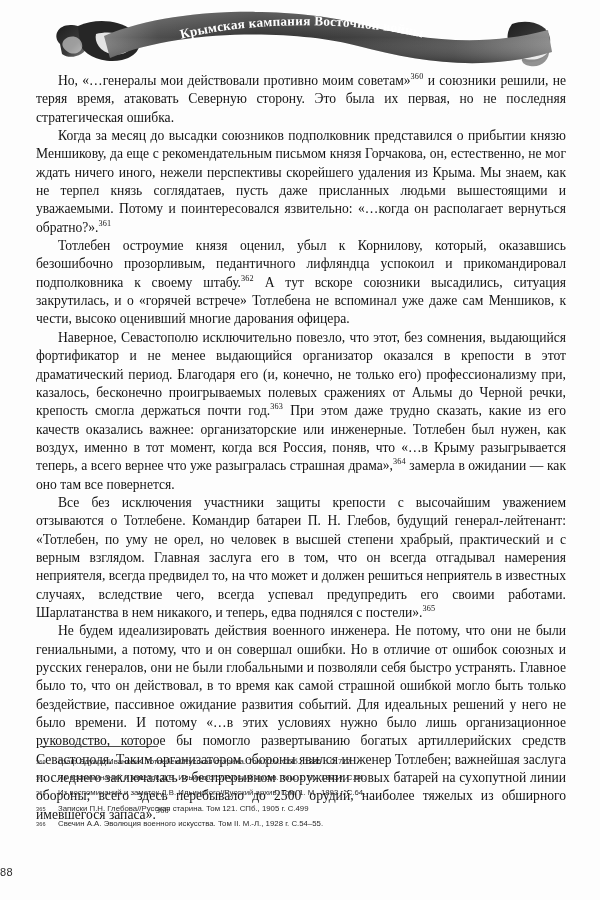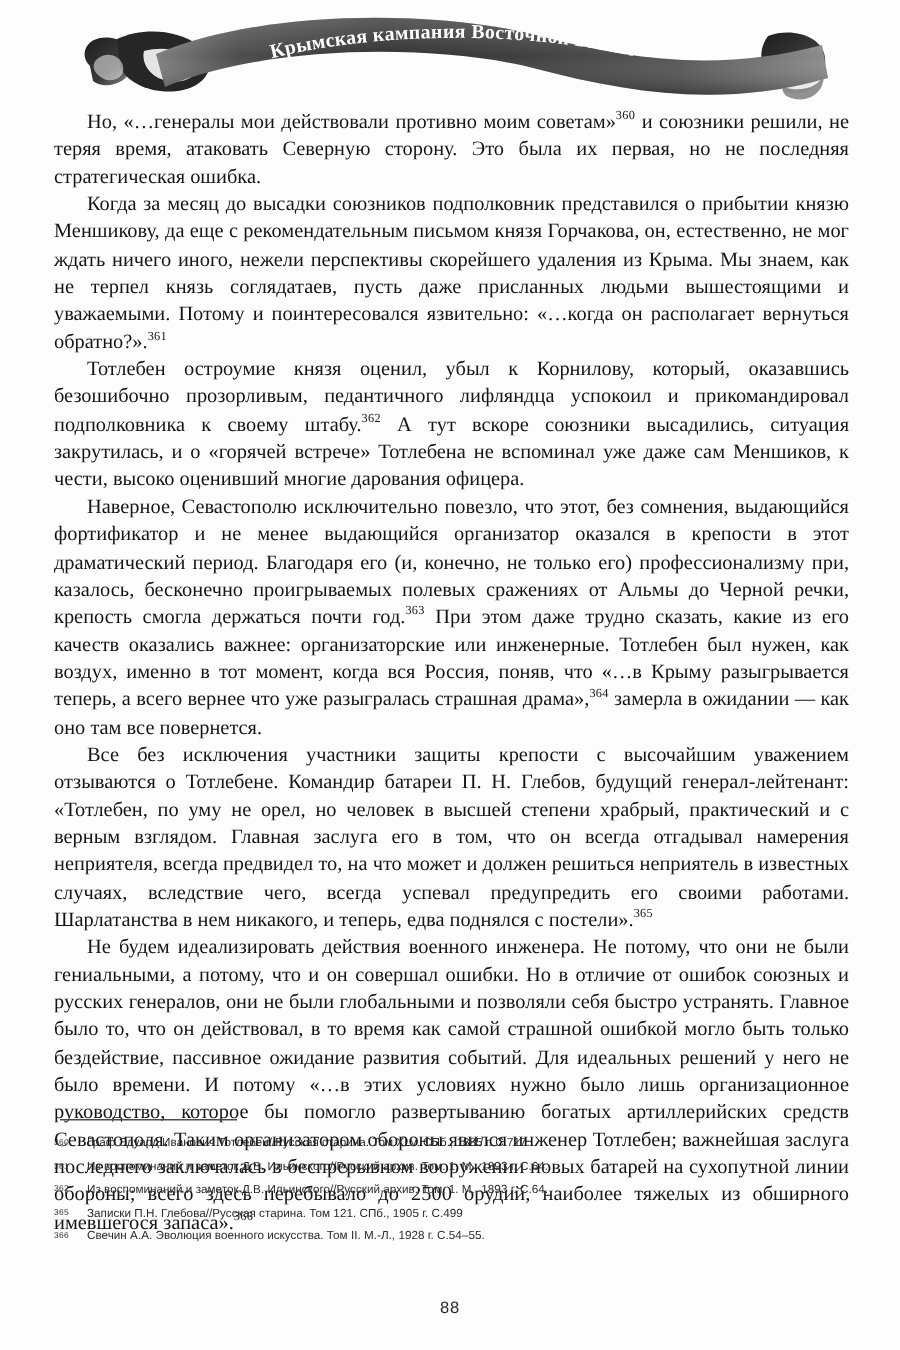--- a/index.html
+++ b/index.html
@@ -132,21 +132,20 @@
     white-space: nowrap;
     letter-spacing: 0.01px;
   }
 
   
   .page-number {
     position: absolute;
     left: 0;
     top: 866px;
     width: 600px;
-    text-align: center;
     font-family: "Liberation Sans", "DejaVu Sans", sans-serif;
     font-size: 11px;
     color: #2b2b2b;
     letter-spacing: 0.5px;
   }
 </style>
 </head>
 <body>
 
 <div class="page">

